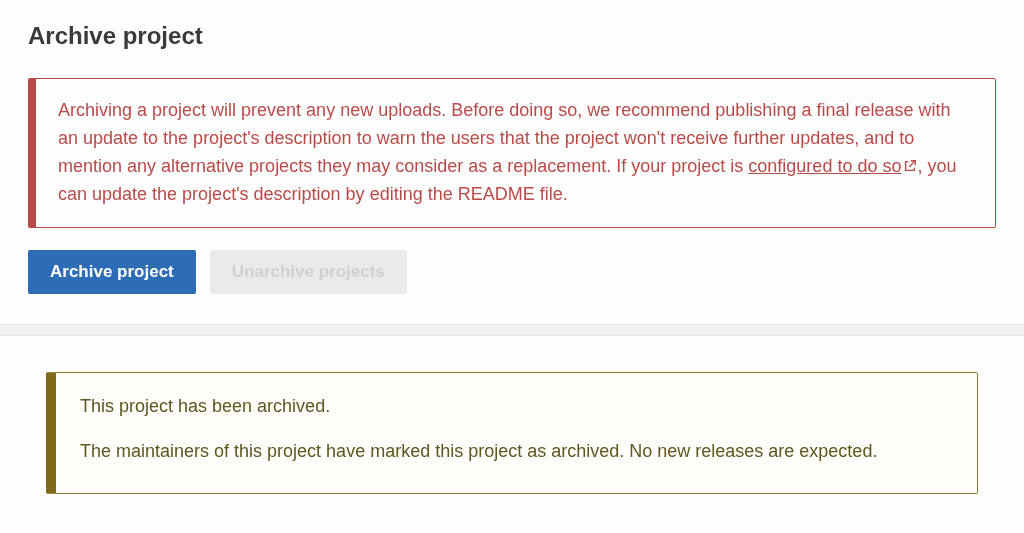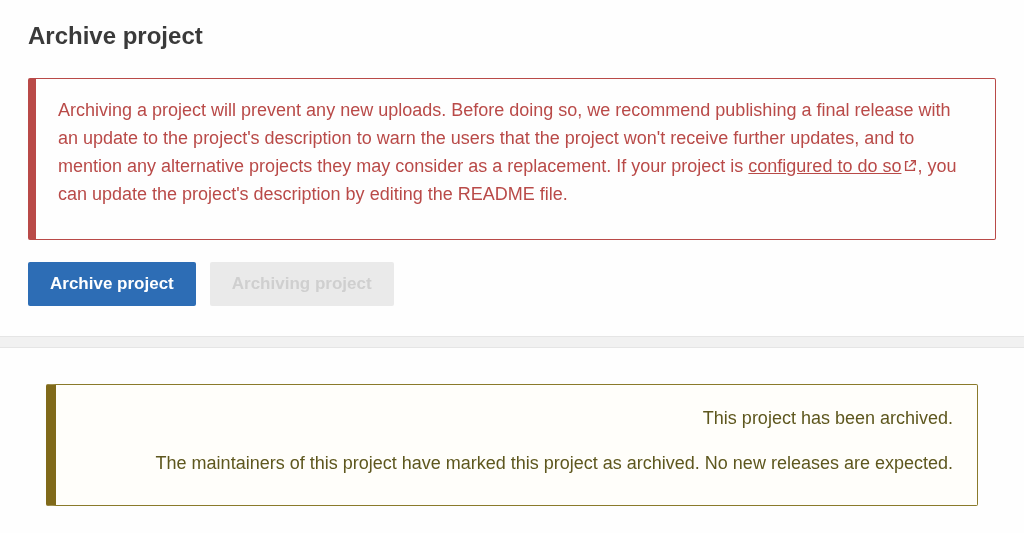--- a/index.html
+++ b/index.html
@@ -16,21 +16,21 @@
   .section-title {
     font-size: 24px;
     font-weight: 600;
     color: #3a3a3a;
     margin: 6px 0 28px 0;
   }
   .alert-danger {
     border: 1px solid #b94a48;
     border-left: 8px solid #b94a48;
     border-radius: 2px;
-    padding: 18px 22px 30px 22px;
+    padding: 18px 22px 18px 22px;
     color: #b94a48;
     font-size: 18px;
     line-height: 1.55;
   }
   .alert-danger a {
     color: #b94a48;
     text-decoration: underline;
   }
   .ext-icon {
     display: inline-block;
@@ -65,21 +65,20 @@
     cursor: not-allowed;
   }
   .divider {
     height: 12px;
     background: #f1f1f1;
     border-top: 1px solid #e5e5e5;
     border-bottom: 1px solid #e5e5e5;
   }
   .section2 {
     padding: 36px 46px 20px 46px;
-    text-align: right;
   }
   .alert-warn {
     border: 1px solid #8a7a2a;
     border-left: 10px solid #806a1a;
     border-radius: 2px;
     padding: 20px 24px;
     color: #5e571e;
     font-size: 18px;
     line-height: 1.5;
     background: #fffefa;
@@ -100,21 +99,21 @@
   <div class="alert-danger">
     <span>Archiving a project will prevent any new uploads. Before doing so, we recommend publishing a final release with an update to the project's description to warn the users that the project won't receive further updates, and to mention any alternative projects they may consider as a replacement. If your project is </span><a href="#"><span>configured to do so</span><span class="ext-icon"><svg viewBox="0 0 16 16" fill="none" stroke="#b94a48" stroke-width="1.6">
             <path d="M6 3H3v10h10v-3"></path>
             <path d="M9 2h5v5"></path>
             <path d="M14 2L7 9"></path>
           </svg></span></a><span>, you can update the project's description by editing the README file.</span>
   </div>
 
   <div class="button-row">
     <button class="btn btn-primary">Archive project</button>
-    <button class="btn btn-disabled" disabled="">Archiving project</button>
+    <button class="btn btn-disabled" disabled="">Unarchive projects</button>
   </div>
 </div>
 
 <div class="divider"></div>
 
 <div class="section2">
   <div class="alert-warn">
     <p>This project has been archived.</p>
     <p>The maintainers of this project have marked this project as archived. No new releases are expected.</p>
   </div>

